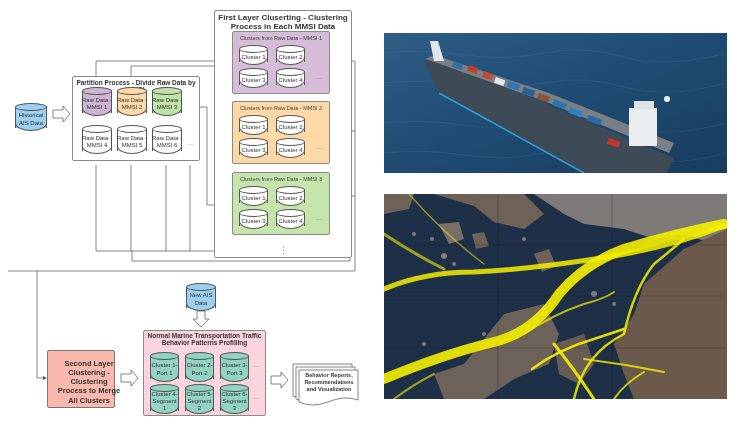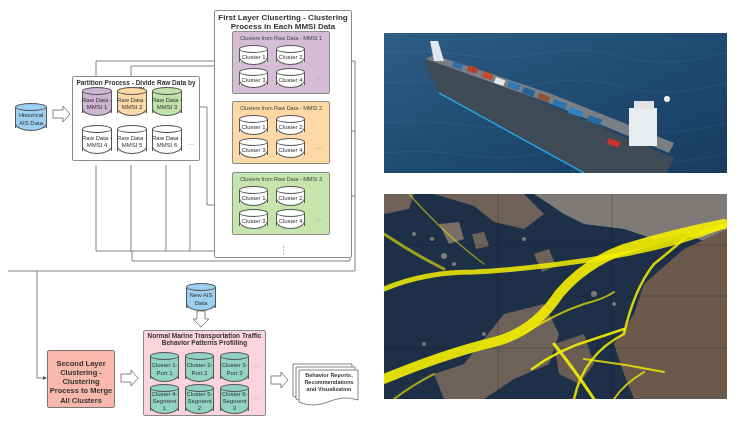--- a/index.html
+++ b/index.html
@@ -192,21 +192,21 @@
       <div class="body" style="background:#ffffff"></div>
       <div class="bot" style="background:#ffffff"></div>
       <div class="top" style="background:#ffffff"></div>
       <div class="lbl">Cluster 4</div>
     </div>
     <div class="dots" style="left: 316px; top: 214px;">...</div>
   </div>
 <div class="dots" style="left:279px;top:245px;font-size:9px;">⋮</div>
 
 <div class="box" style="left: 47px; top: 350px; width: 68px; height: 58px; border-color: rgb(119, 119, 119); background: rgb(249, 184, 172);"></div>
-<div class="title" style="left:48px;top:359px;width:66px;font-size:7.5px;line-height:1.22;">Second Layer Clustering - Clustering Process to Merge All Clusters</div>
+<div class="title" style="left:48px;top:359px;width:66px;font-size:7.5px;line-height:1.22;padding-left:8px;">Second Layer Clustering - Clustering Process to Merge All Clusters</div>
 
 <div class="cyl" style="left:186px;top:283px;width:30px;height:28px;">
   <div class="body" style="background: rgb(156, 207, 240);"></div>
   <div class="bot" style="background: rgb(156, 207, 240);"></div>
   <div class="top" style="background: rgb(156, 207, 240);"></div>
   <div class="lbl">New AIS Data</div>
 </div>
 
 <div class="box" style="left: 143px; top: 330px; width: 123px; height: 86px; background: rgb(251, 212, 221);"></div>
 <div class="title" style="left:145px;top:332px;width:119px;font-size:6.5px;">Normal Marine Transportation Traffic Behavior Patterns Profilling</div>

